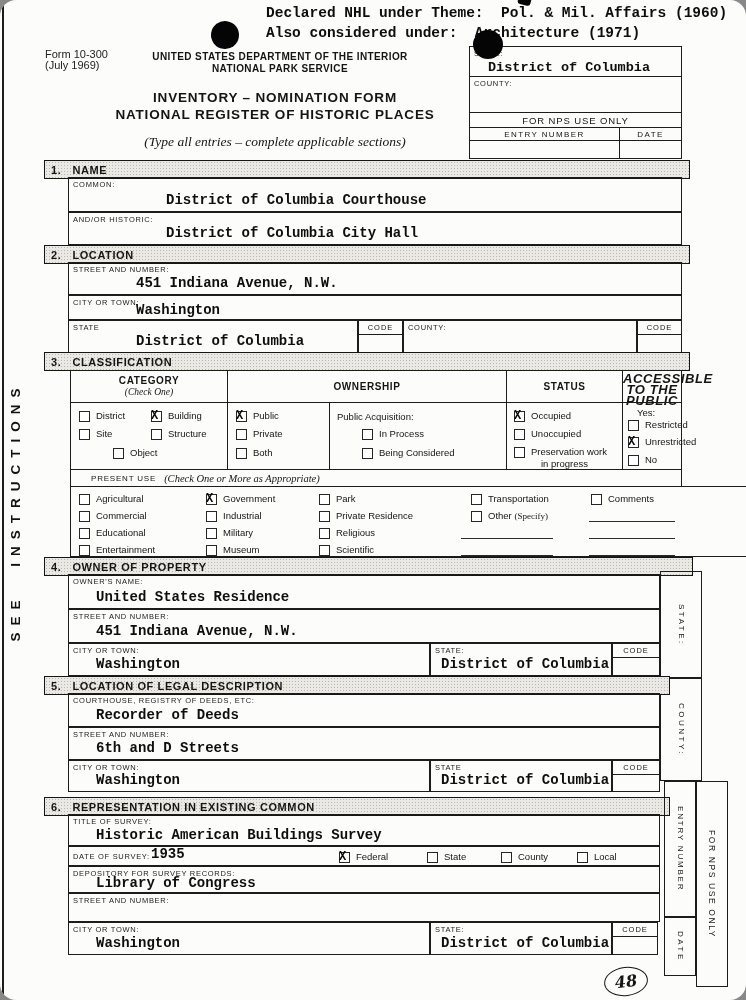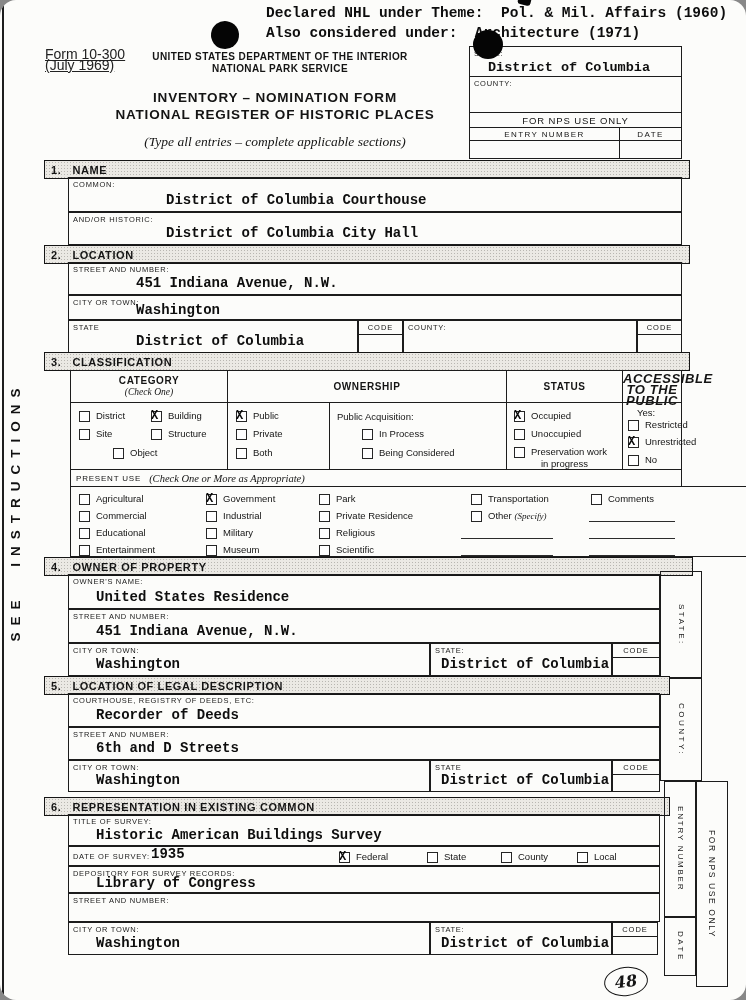--- a/index.html
+++ b/index.html
@@ -2,21 +2,21 @@
 <html><head>
 <meta charset="utf-8">
 <style>
   html,body{margin:0;padding:0;background:#888;}
   .page{position:relative;width:746px;height:1000px;background:#fcfcfa;overflow:hidden;
         font-family:"Liberation Sans",sans-serif;color:#141414;border-radius:16px;}
   .scan-edge{position:absolute;left:2px;top:0;width:2px;height:1000px;background:#1d1d1d;}
   .typed-note{position:absolute;font-family:"Liberation Mono","DejaVu Sans Mono",monospace;
         font-size:14.5px;font-weight:700;white-space:pre;color:#0d0d0d;}
   .ink-blob{position:absolute;background:#050505;border-radius:50%;z-index:9;}
-  .form-no{position:absolute;font-size:14px;line-height:11px;color:#222;text-decoration:underline;}
+  .form-no{position:absolute;font-size:11px;line-height:11px;color:#222;}
   .agency{position:absolute;text-align:center;font-size:10px;font-weight:700;letter-spacing:.4px;line-height:12px;}
   .form-title{position:absolute;text-align:center;font-size:13.5px;font-weight:700;letter-spacing:.8px;line-height:17px;}
   .type-instr{position:absolute;text-align:center;font-family:"Liberation Serif",serif;font-style:italic;font-size:13.5px;}
   .cell{position:absolute;border:1.4px solid #1c1c1c;box-sizing:border-box;background:rgba(255,255,255,0);}
   .lbl{position:absolute;top:2px;left:4px;font-size:7.5px;letter-spacing:.7px;color:#1a1a1a;white-space:nowrap;}
   .val{position:absolute;bottom:3px;font-family:"Liberation Mono","DejaVu Sans Mono",monospace;
        font-weight:700;font-size:14px;color:#0e0e0e;white-space:nowrap;}
   .bar{position:absolute;height:17px;border:1.4px solid #151515;box-sizing:content-box;
        background-color:#ebe9e4;
        background-image:radial-gradient(circle,rgba(50,50,45,.28) .5px,rgba(0,0,0,0) 1px);
@@ -30,24 +30,24 @@
   .cls-hd.one .h1{margin-top:0;}
   .cls-hd .h2{font-family:"Liberation Serif",serif;font-style:italic;font-size:9.5px;margin-top:1px;}
   .cls-hd .sm{font-size:13px;margin-top:2px;line-height:11px;font-style:italic;}
   .cb{position:absolute;display:flex;align-items:flex-start;gap:6px;}
   .cb .box{width:9px;height:9px;border:1.3px solid #262626;position:relative;flex:none;margin-top:1px;background:#fff;}
   .cb .box i{position:absolute;left:-1px;top:-3px;font-style:normal;
        font-family:"Liberation Mono","DejaVu Sans Mono",monospace;font-size:12px;font-weight:700;color:#0a0a0a;}
   .cb .cl{font-size:9.5px;color:#141414;white-space:nowrap;line-height:12px;}
   .plain-lbl{position:absolute;font-size:9.5px;white-space:nowrap;}
   .uline{position:absolute;height:0;border-bottom:1.5px solid #2b2b2b;}
-  .pu-hd{display:flex;align-items:center;gap:8px;padding-left:5px;}
+  .pu-hd{display:flex;align-items:center;gap:8px;padding-left:20px;}
   .pu-hd .l{font-size:8px;letter-spacing:.8px;}
   .pu-hd .it{font-family:"Liberation Serif",serif;font-style:italic;font-size:10.5px;}
-  .it-sm{font-family:"Liberation Serif",serif;font-style:italic;font-size:9px;}
+  .it-sm{font-family:"Liberation Serif",serif;font-size:9px;}
   .strip{display:flex;align-items:center;justify-content:center;}
   .vtext{writing-mode:vertical-rl;font-size:8px;letter-spacing:2.5px;white-space:nowrap;color:#1a1a1a;}
   .code-hd{height:13px;border-bottom:1.2px solid #1c1c1c;display:flex;align-items:center;justify-content:center;}
   .code-hd span{font-size:7.5px;letter-spacing:1px;}
   .see-instr{position:absolute;left:8px;top:664px;width:305px;transform-origin:0 0;transform:rotate(-90deg);
        font-size:13.5px;font-weight:700;letter-spacing:7px;word-spacing:16px;text-align:center;color:#111;}
   .page-circle{position:absolute;width:42px;height:27px;border:1.7px solid #141414;border-radius:50%;
        transform:rotate(-7deg);display:flex;align-items:center;justify-content:center;
        font-family:"DejaVu Serif",serif;font-style:italic;font-weight:700;font-size:16px;}
 </style>

